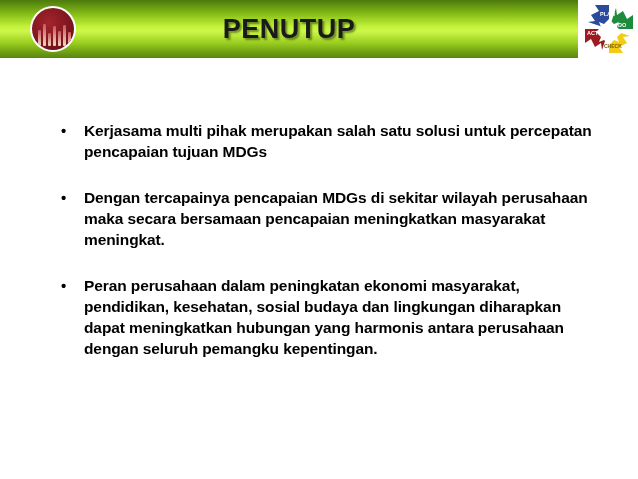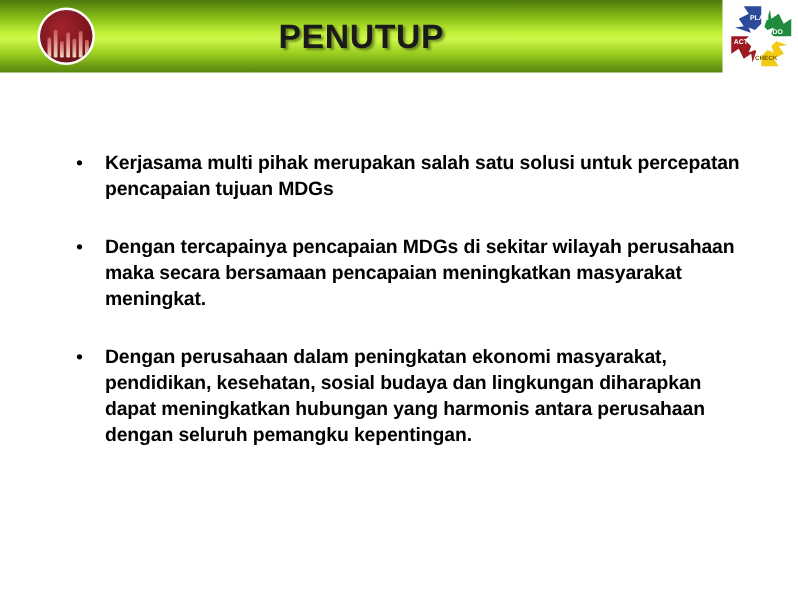--- a/index.html
+++ b/index.html
@@ -197,19 +197,19 @@
         <span class="bullet-text">Kerjasama multi pihak merupakan salah satu solusi untuk percepatan pencapaian tujuan MDGs</span>
       </div>
 
       <div class="bullet">
         <span class="bullet-marker">•</span>
         <span class="bullet-text">Dengan tercapainya pencapaian MDGs di sekitar wilayah perusahaan  maka secara bersamaan pencapaian meningkatkan masyarakat meningkat.</span>
       </div>
 
       <div class="bullet">
         <span class="bullet-marker">•</span>
-        <span class="bullet-text">Dengan perusahaan dalam peningkatan ekonomi masyarakat, pendidikan, kesehatan, sosial budaya dan lingkungan diharapkan dapat meningkatkan hubungan yang harmonis antara perusahaan dengan seluruh pemangku kepentingan.</span>
+        <span class="bullet-text">Peran perusahaan dalam peningkatan ekonomi masyarakat, pendidikan, kesehatan, sosial budaya dan lingkungan diharapkan dapat meningkatkan hubungan yang harmonis antara perusahaan dengan seluruh pemangku kepentingan.</span>
       </div>
 
     </div>
   </div>
 
 </div>
 
 </body></html>

